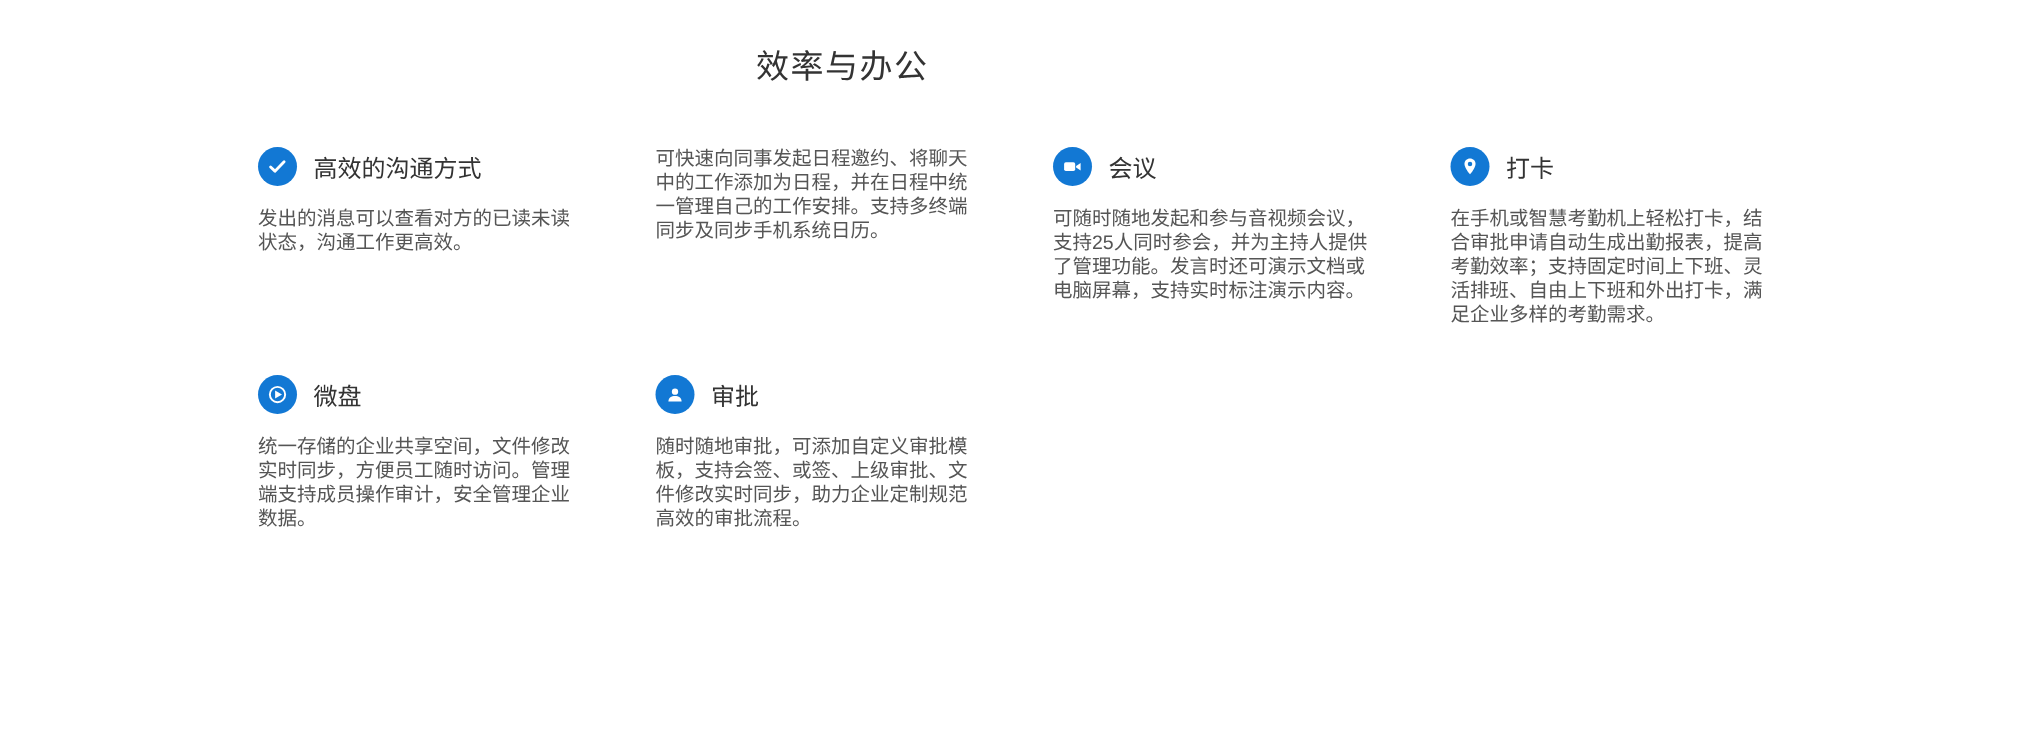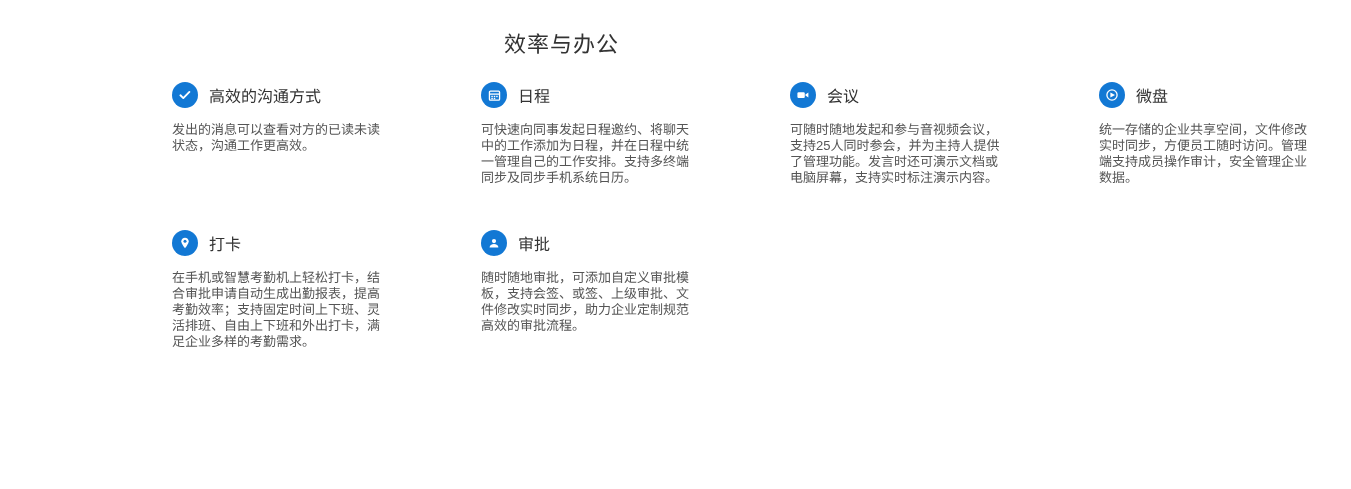--- a/index.html
+++ b/index.html
@@ -24,28 +24,27 @@
     font-size: 22px;
     font-weight: 400;
     color: #333333;
     margin: 0;
     padding-top: 26px;
     letter-spacing: 1px;
   }
   .grid {
     position: absolute;
     left: 172px;
-    top: 82px;
+    top: 98px;
     width: 1010px;
     display: grid;
     grid-template-columns: repeat(4, 265px);
     grid-template-rows: auto auto;
     column-gap: 0px;
     row-gap: 32px;
-    gap: 44px;
   }
   .feature {
     width: 215px;
   }
   .feature-head {
     display: flex;
     align-items: center;
     margin-bottom: 14px;
   }
   .icon {
@@ -93,34 +92,20 @@
           <svg width="16" height="16" viewBox="0 0 16 16">
               <path d="M3.4 8.3 L6.3 11.1 L12.4 4.9" fill="none" stroke="#ffffff" stroke-width="1.9" stroke-linecap="round" stroke-linejoin="round"></path>
             </svg>
         </span>
         <span class="feature-title">高效的沟通方式</span>
       </div>
       <div class="feature-desc">发出的消息可以查看对方的已读未读状态，沟通工作更高效。</div>
     </div>
 
     <div class="feature">
-      <div class="feature-head">
-        <span class="icon">
-          <svg width="15" height="15" viewBox="0 0 16 16">
-            <rect x="2.6" y="3.4" width="10.8" height="9.6" rx="1" fill="none" stroke="#ffffff" stroke-width="1.4"></rect>
-            <line x1="2.6" y1="6.5" x2="13.4" y2="6.5" stroke="#ffffff" stroke-width="1.4"></line>
-            <rect x="4.6" y="8.3" width="1.6" height="1.5" fill="#ffffff"></rect>
-            <rect x="7.2" y="8.3" width="1.6" height="1.5" fill="#ffffff"></rect>
-            <rect x="9.8" y="8.3" width="1.6" height="1.5" fill="#ffffff"></rect>
-            <rect x="4.6" y="10.5" width="1.6" height="1.5" fill="#ffffff"></rect>
-            <rect x="7.2" y="10.5" width="1.6" height="1.5" fill="#ffffff"></rect>
-          </svg>
-        </span>
-        <span class="feature-title">日程</span>
-      </div>
       <div class="feature-desc">可快速向同事发起日程邀约、将聊天中的工作添加为日程，并在日程中统一管理自己的工作安排。支持多终端同步及同步手机系统日历。</div>
     </div>
 
     <div class="feature">
       <div class="feature-head">
         <span class="icon">
           <svg width="16" height="16" viewBox="0 0 16 16">
             <rect x="2.4" y="5.2" width="7.4" height="5.8" rx="1.2" fill="#ffffff"></rect>
             <path d="M10.4 7.6 L13.4 5.6 L13.4 10.6 L10.4 8.6 Z" fill="#ffffff"></path>
           </svg>
@@ -128,40 +113,40 @@
         <span class="feature-title">会议</span>
       </div>
       <div class="feature-desc">可随时随地发起和参与音视频会议，支持25人同时参会，并为主持人提供了管理功能。发言时还可演示文档或电脑屏幕，支持实时标注演示内容。</div>
     </div>
 
 
     <div class="feature">
       <div class="feature-head">
         <span class="icon">
           <svg width="16" height="16" viewBox="0 0 16 16">
+            <path d="M8 2.7 C5.9 2.7 4.3 4.3 4.3 6.3 C4.3 9.0 8 13.2 8 13.2 C8 13.2 11.7 9.0 11.7 6.3 C11.7 4.3 10.1 2.7 8 2.7 Z" fill="#ffffff"></path>
+            <circle cx="8" cy="6.3" r="1.5" fill="#1278d4"></circle>
+          </svg>
+        </span>
+        <span class="feature-title">打卡</span>
+      </div>
+      <div class="feature-desc">在手机或智慧考勤机上轻松打卡，结合审批申请自动生成出勤报表，提高考勤效率；支持固定时间上下班、灵活排班、自由上下班和外出打卡，满足企业多样的考勤需求。</div>
+    </div>
+
+    <div class="feature">
+      <div class="feature-head">
+        <span class="icon">
+          <svg width="16" height="16" viewBox="0 0 16 16">
             <circle cx="8" cy="8" r="5.1" fill="none" stroke="#ffffff" stroke-width="1.3"></circle>
             <path d="M6.4 5.4 L11.0 8 L6.4 10.6 Z" fill="#ffffff"></path>
           </svg>
         </span>
         <span class="feature-title">微盘</span>
       </div>
       <div class="feature-desc">统一存储的企业共享空间，文件修改实时同步，方便员工随时访问。管理端支持成员操作审计，安全管理企业数据。</div>
-    </div>
-
-    <div class="feature">
-      <div class="feature-head">
-        <span class="icon">
-          <svg width="16" height="16" viewBox="0 0 16 16">
-            <path d="M8 2.7 C5.9 2.7 4.3 4.3 4.3 6.3 C4.3 9.0 8 13.2 8 13.2 C8 13.2 11.7 9.0 11.7 6.3 C11.7 4.3 10.1 2.7 8 2.7 Z" fill="#ffffff"></path>
-            <circle cx="8" cy="6.3" r="1.5" fill="#1278d4"></circle>
-          </svg>
-        </span>
-        <span class="feature-title">打卡</span>
-      </div>
-      <div class="feature-desc">在手机或智慧考勤机上轻松打卡，结合审批申请自动生成出勤报表，提高考勤效率；支持固定时间上下班、灵活排班、自由上下班和外出打卡，满足企业多样的考勤需求。</div>
     </div>
 
     <div class="feature">
       <div class="feature-head">
         <span class="icon">
           <svg width="16" height="16" viewBox="0 0 16 16">
             <circle cx="8" cy="6.1" r="2.1" fill="#ffffff"></circle>
             <path d="M3.6 12.6 C3.6 10.2 5.6 9.0 8 9.0 C10.4 9.0 12.4 10.2 12.4 12.6 Z" fill="#ffffff"></path>
           </svg>
         </span>

